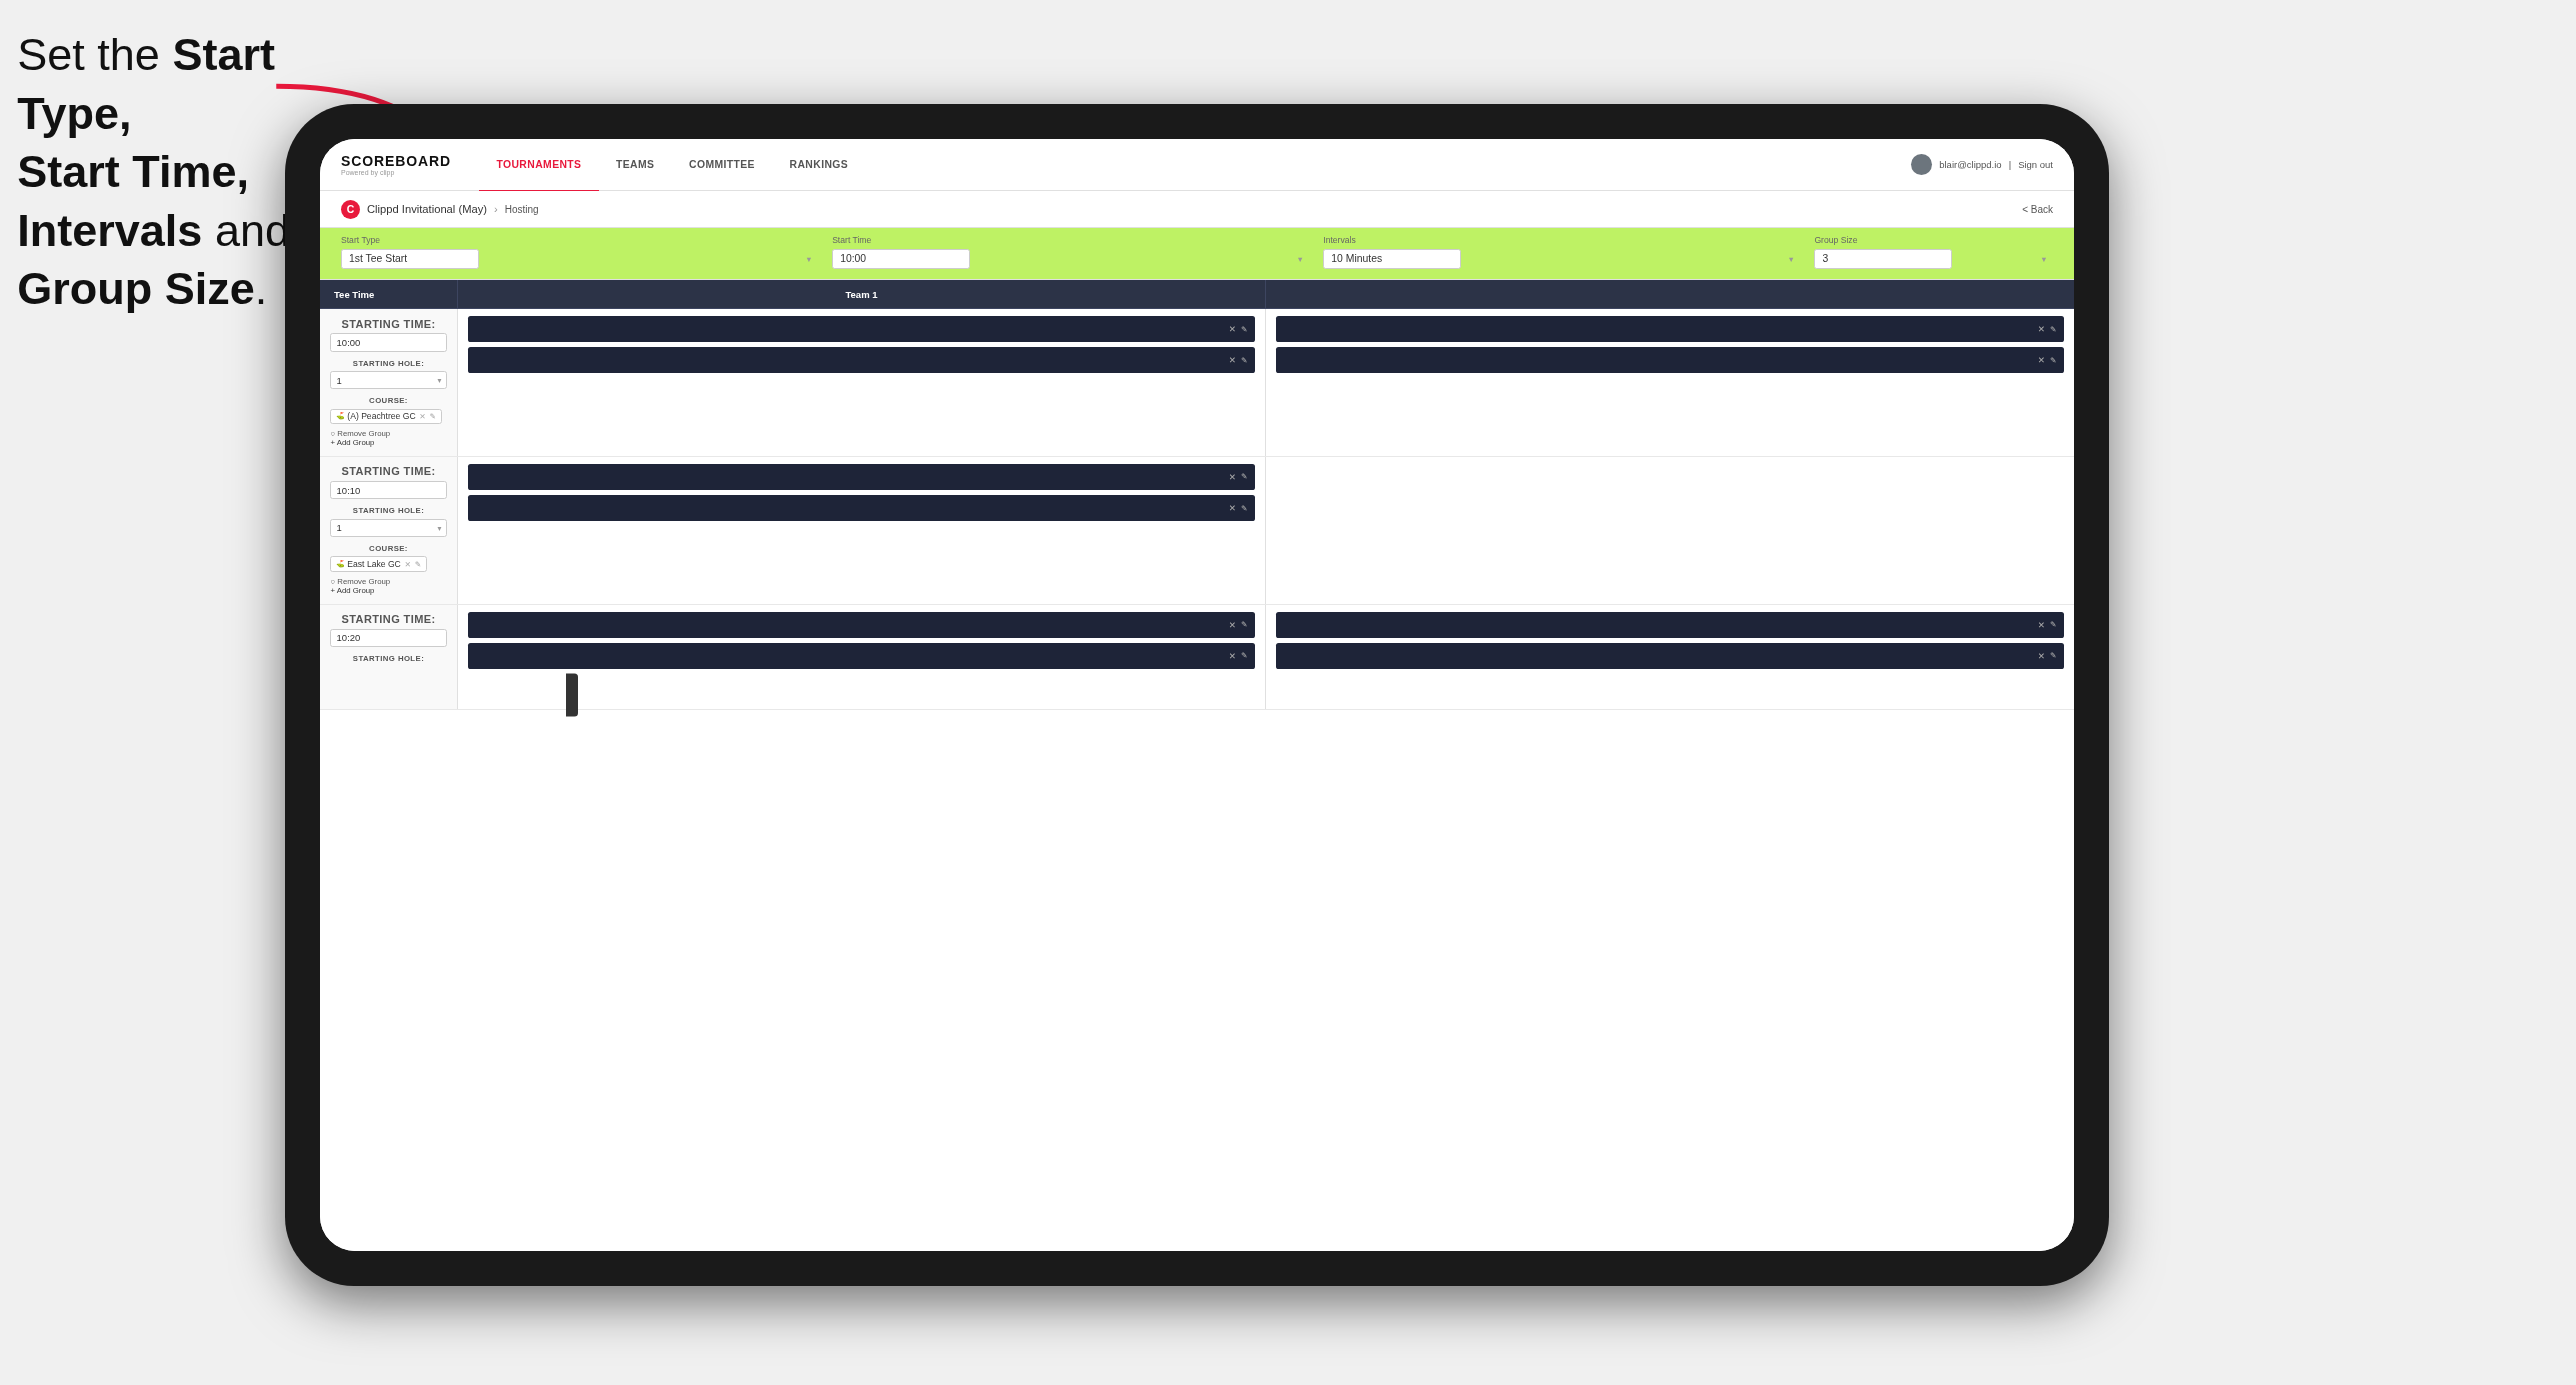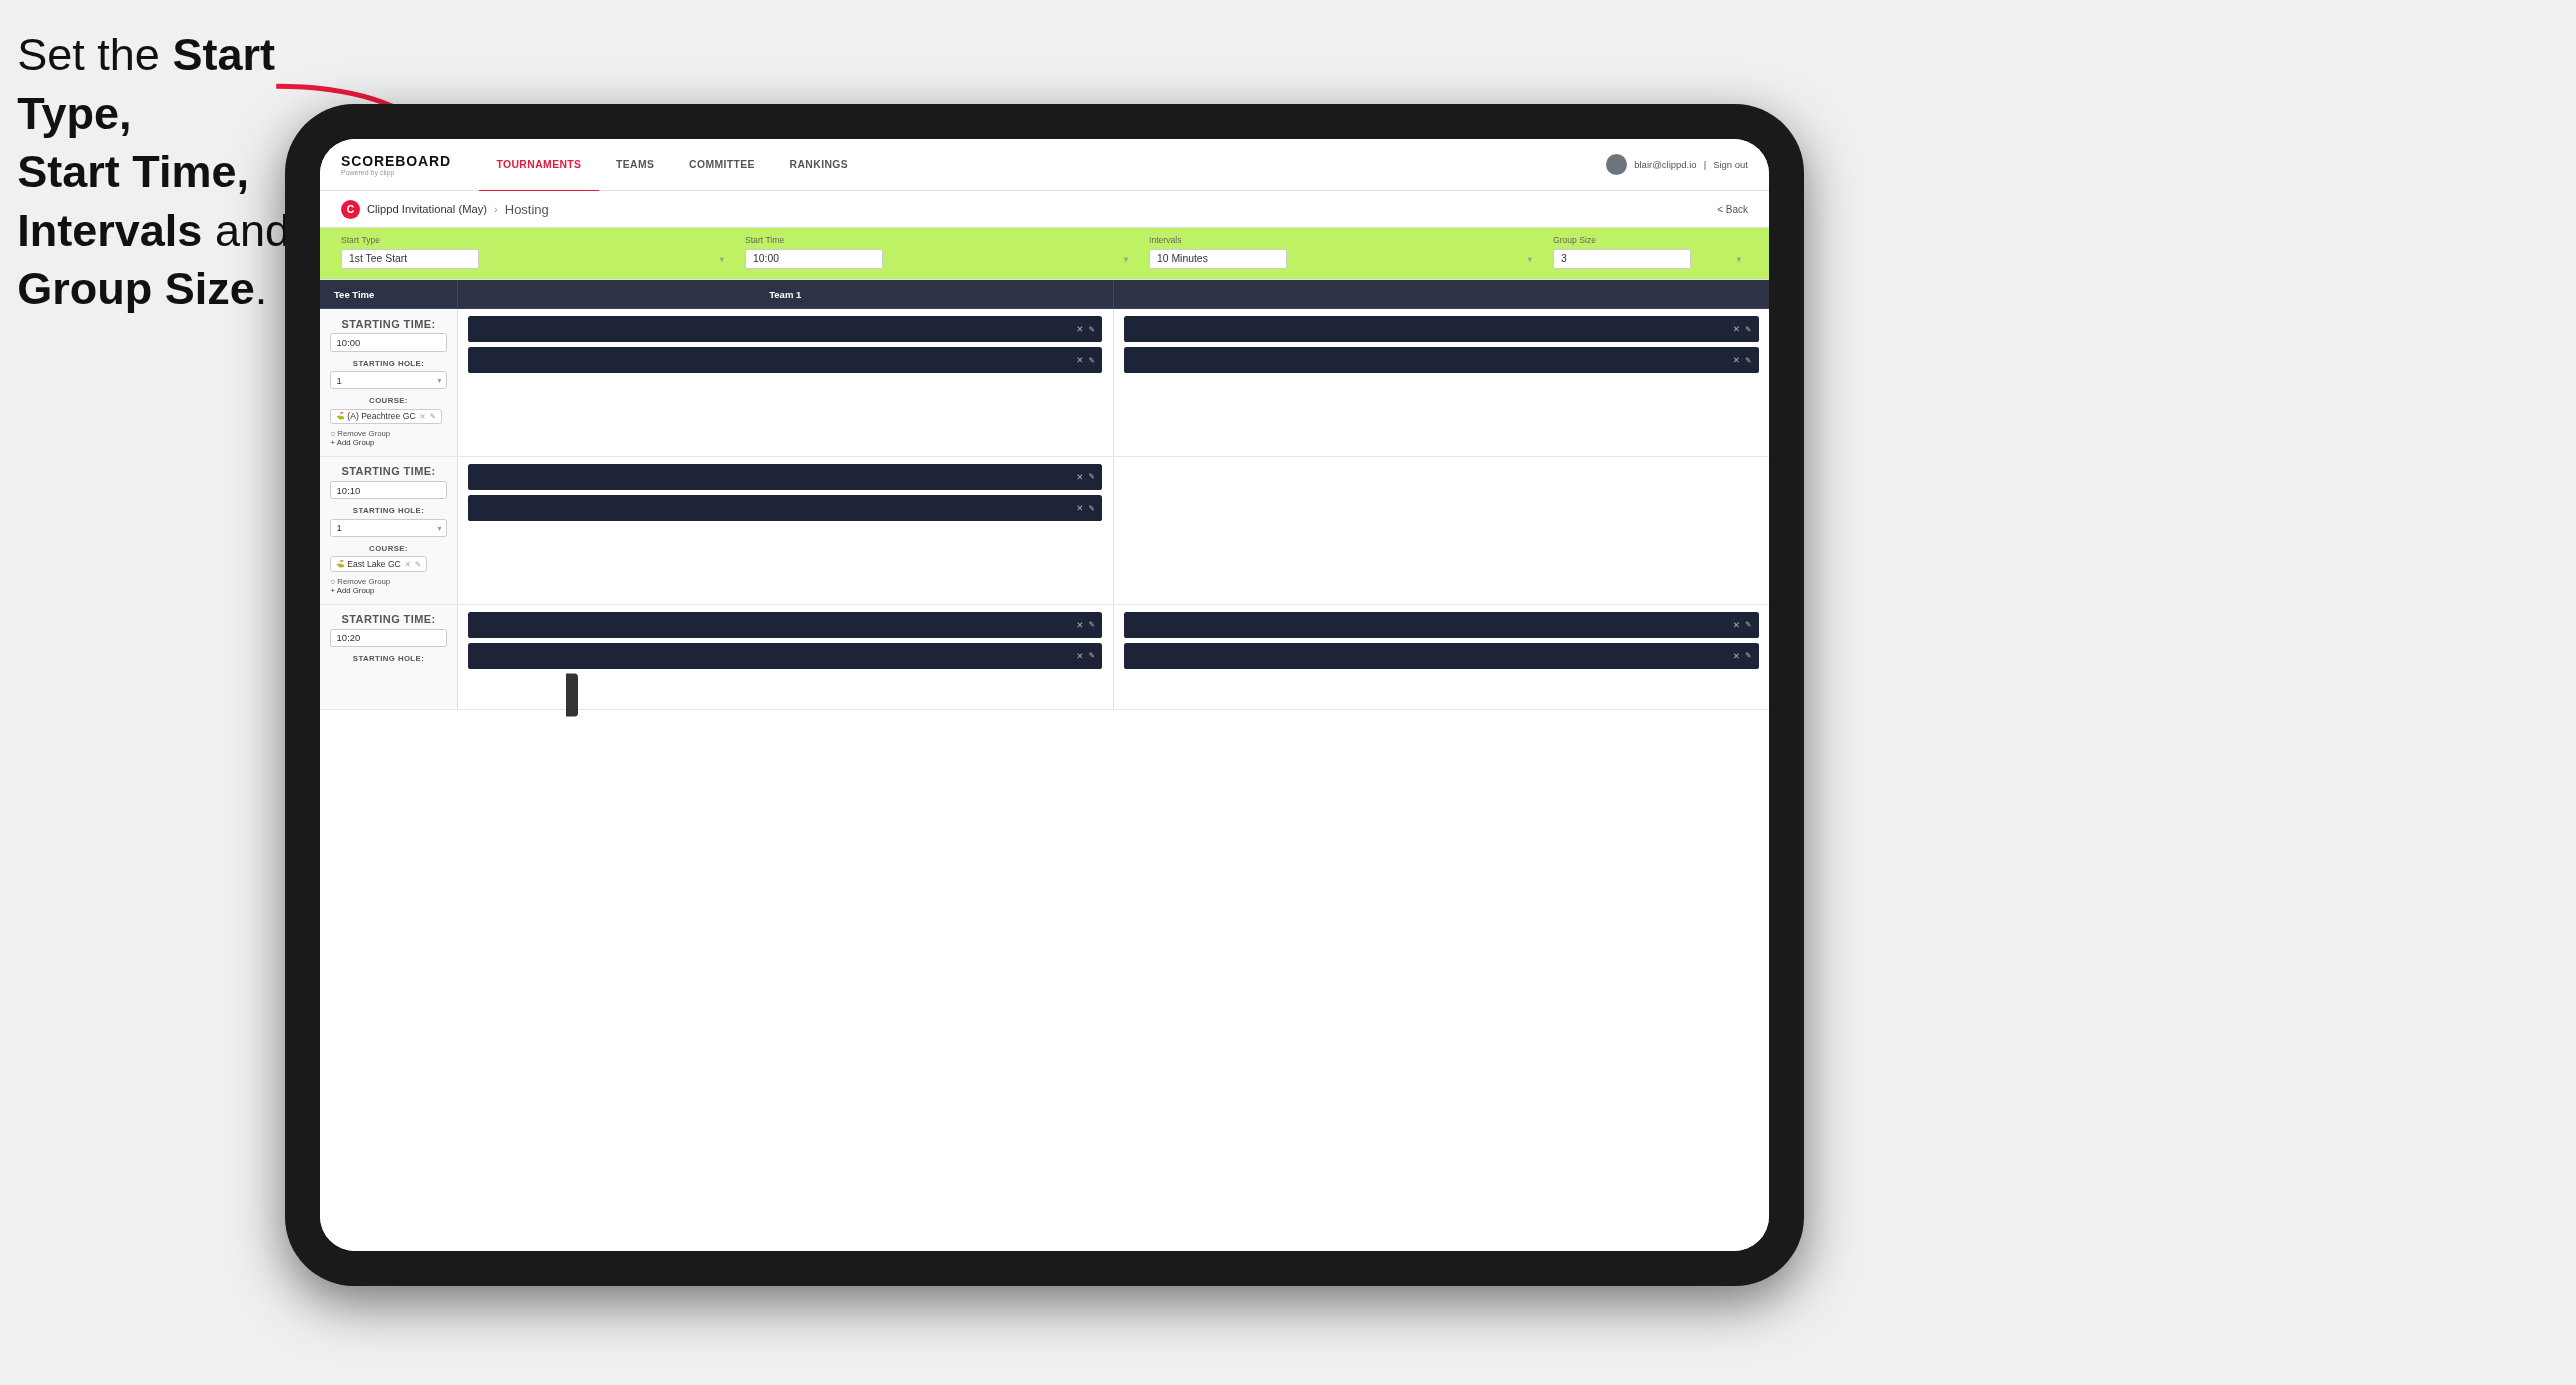--- a/index.html
+++ b/index.html
@@ -36,21 +36,21 @@
     .arrow-container svg {
       width: 100%;
       height: 100%;
     }
 
     
     .tablet-frame {
       position: absolute;
       top: 104px;
       left: 285px;
-      width: 1519px;
+      width: 1824px;
       height: 1182px;
       background: #1a1a1a;
       border-radius: 69px;
       box-shadow: 0 17.3px 52px rgba(0,0,0,0.5);
       padding: 35px;
       display: flex;
       align-items: center;
       justify-content: center;
     }
 
@@ -152,21 +152,21 @@
       color: white;
       font-size: 10.4px;
       font-weight: 900;
     }
     .breadcrumb-name {
       font-size: 11.2px;
       color: #333;
       font-weight: 500;
     }
     .breadcrumb-sep { color: #999; }
-    .breadcrumb-current { color: #555; font-size: 13px; }
+    .breadcrumb-current { color: #555; font-size: 10px; }
     .back-btn {
       font-size: 10px;
       color: #555;
       cursor: pointer;
     }
 
     
     .controls-row {
       background: #bef264;
       padding: 7px 21px 10.4px;

